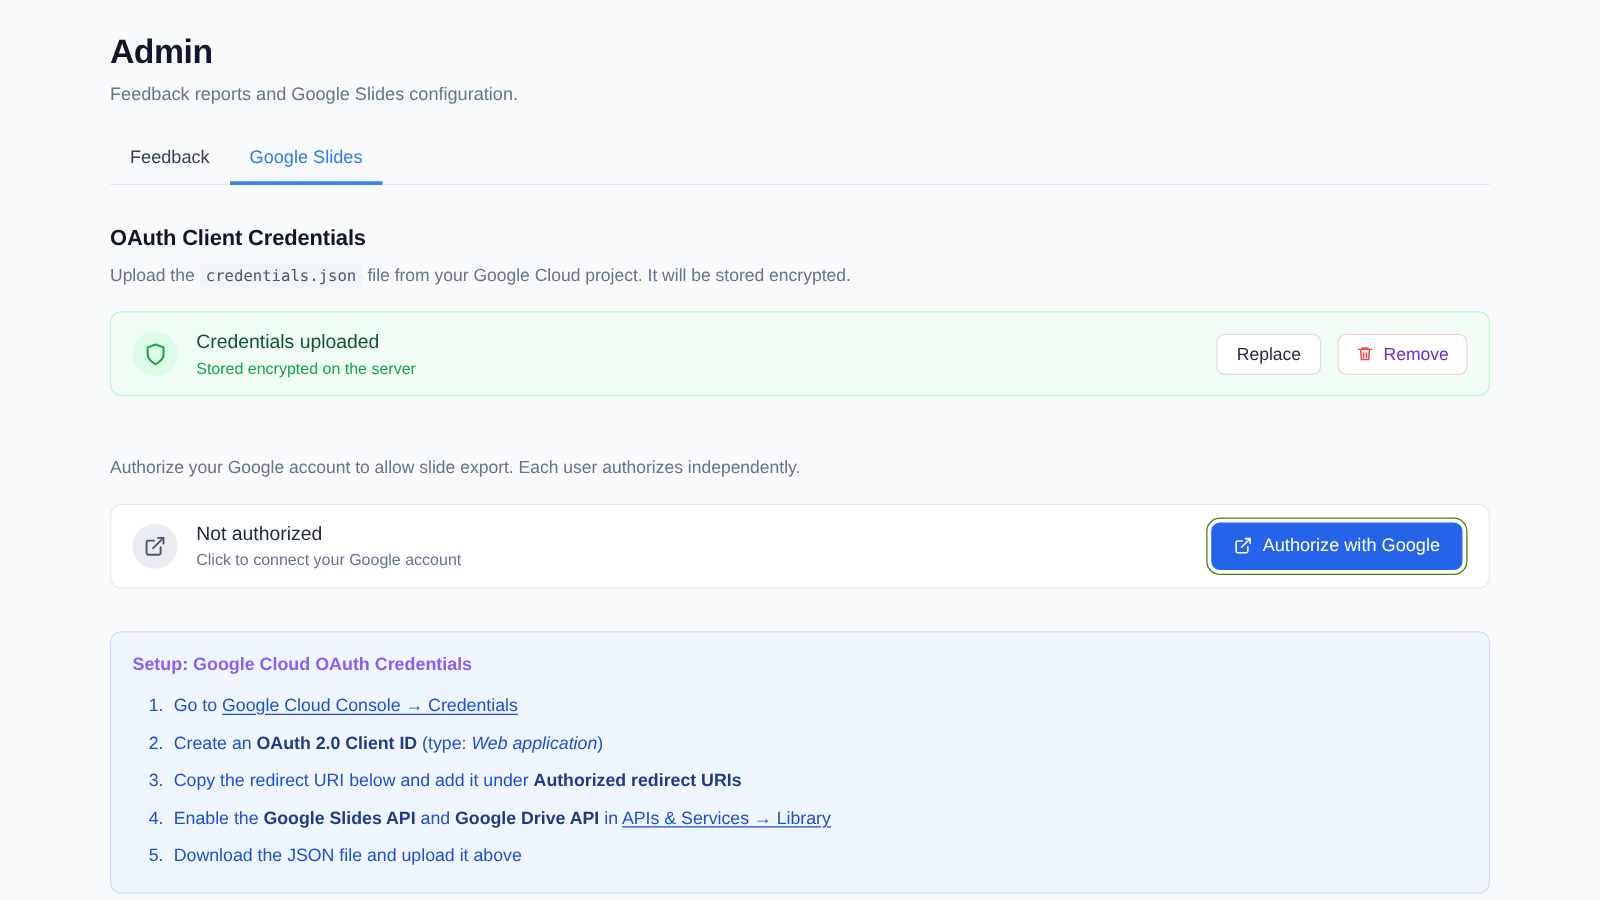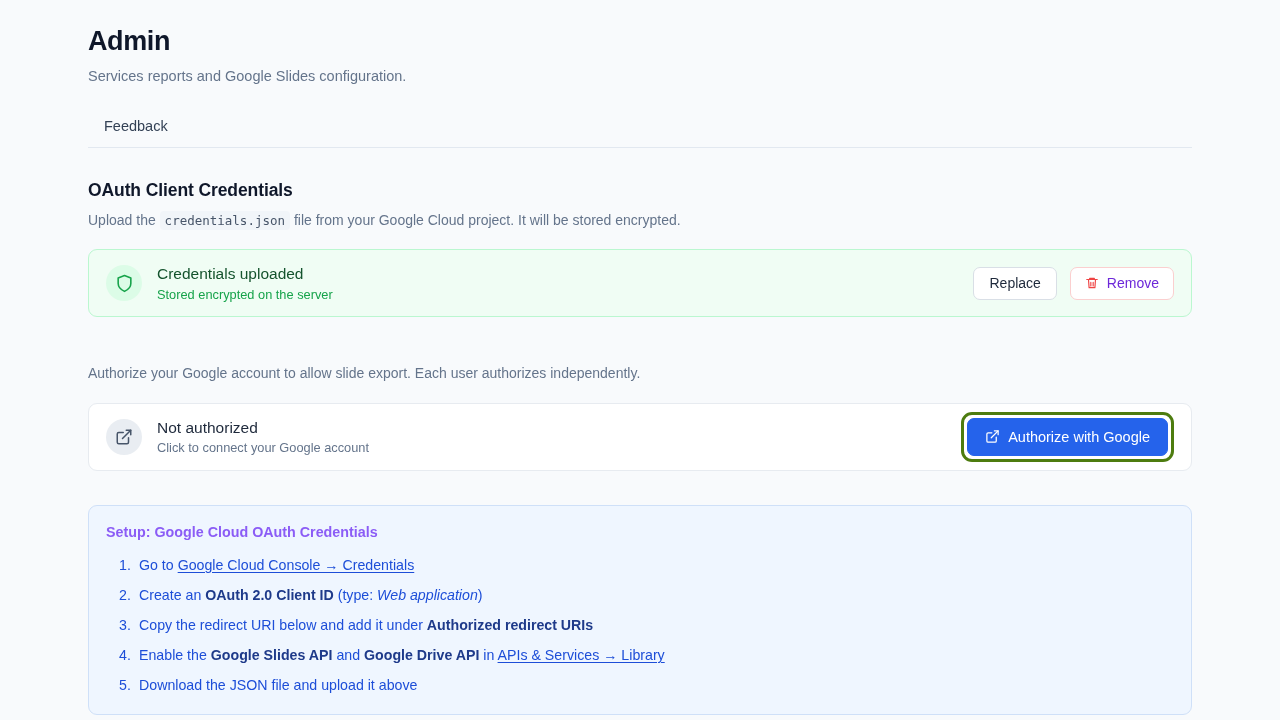--- a/index.html
+++ b/index.html
@@ -205,21 +205,21 @@
     font-size: 14.5px;
     border-radius: 7px;
   }
 
   
   .highlight-ring {
     position: relative;
     display: inline-flex;
     padding: 3px;
     border-radius: 11px;
-    border: 3px solid #4d7c0f;
+    border: 1px solid #4d7c0f;
     background: transparent;
   }
 
   
   .setup-panel {
     margin-top: 34px;
     background: #eff6ff;
     border: 1px solid #cfe0f8;
     border-radius: 9px;
     padding: 18px 17px 0 17px;
@@ -268,24 +268,25 @@
 
   svg { display: block; }
 </style>
 </head>
 <body>
 
 <div class="page">
   <div class="content">
 
     <h1 class="page-title">Admin</h1>
-    <div class="page-subtitle">Services reports and Google Slides configuration.</div>
+    <div class="page-subtitle">Feedback reports and Google Slides configuration.</div>
 
     <div class="tabs">
       <div class="tab">Feedback</div>
+      <div class="tab active">Google Slides</div>
     </div>
 
     <div class="sec-credentials">
       <h2 class="section-title">OAuth Client Credentials</h2>
       <p class="section-desc">
         <span>Upload the</span>
         <code class="chip">credentials.json</code>
         <span>file from your Google Cloud project. It will be stored encrypted.</span>
       </p>
 

